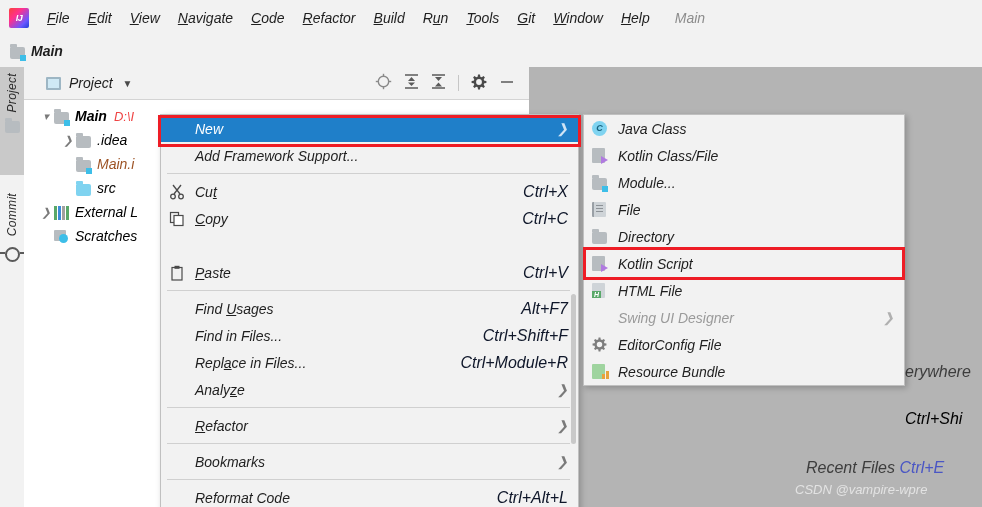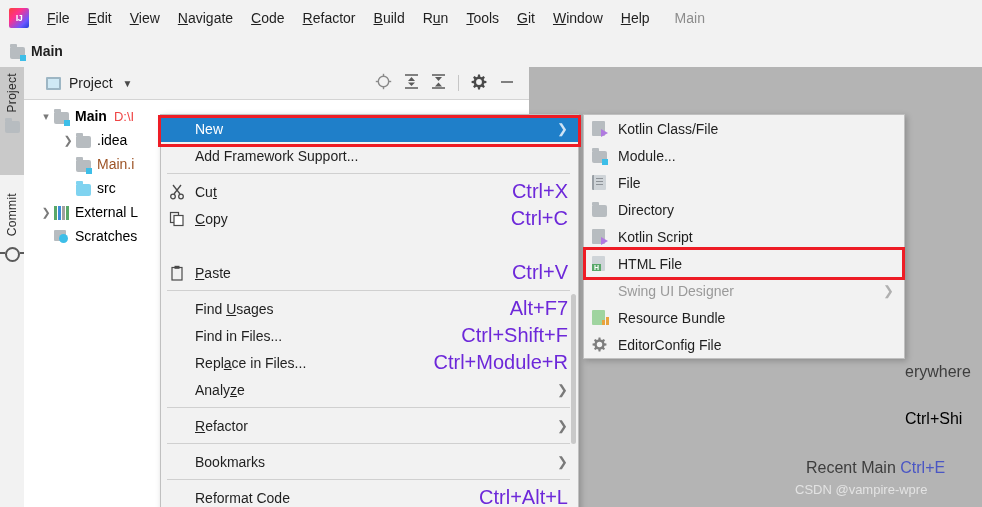--- a/index.html
+++ b/index.html
@@ -4,21 +4,21 @@
 <style>
   html, body {
     margin: 0; padding: 0;
     width: 982px; height: 507px;
     overflow: hidden;
     font-family: "Liberation Sans", sans-serif;
     font-size: 13px;
     color: #1f1f1f;
     background: #f2f2f2;
   }
-  #root { position: relative; width: 810px; height: 507px; }
+  #root { position: relative; width: 810px; height: 507px; font-style: italic; }
 
   
   .menubar {
     position: absolute; left: 0; top: 0; width: 982px; height: 35px;
     background: #f2f2f2;
     border-bottom: 1px solid #dcdcdc;
     display: flex; align-items: center;
   }
   .ij-logo {
     width: 20px; height: 20px; margin-left: 9px; margin-right: 9px;
@@ -115,21 +115,21 @@
     box-shadow: 2px 2px 6px rgba(0,0,0,0.22);
     padding: 0; box-sizing: border-box;
   }
   .mi {
     position: relative; display: flex; align-items: center;
     height: 27px; padding: 0 10px 0 8px; font-size: 14px; white-space: nowrap;
   }
   .mi .mi-icon { width: 20px; height: 16px; margin-right: 6px; flex:none; display:inline-block; }
   .mi .mi-label { color: #1f1f1f; }
   .mi .mi-label u { text-decoration: underline; }
-  .mi .mi-accel { margin-left: auto; color: #6d28d9; font-size: 20px; padding-left: 24px; }
+  .mi .mi-accel { margin-left: auto; color: #0f172a; font-size: 16px; padding-left: 24px; }
   .mi .mi-arrow { margin-left: auto; color: #7a7a7a; font-size: 13px; padding-left: 18px; }
   .mi.selected { background: #1f7fc9; text-align: center; }
   .mi.selected .mi-label { color: #ffffff; }
   .mi.selected .mi-arrow { color: #cfe4f5; }
   .mi.disabled .mi-label { color: #9a9a9a; }
   .mi.disabled .mi-arrow { color: #b0b0b0; }
   .mi-sep { height: 1px; background: #d0d0d0; margin: 4px 6px; }
   .ctx-scroll {
     position: absolute; right: 1px; top: 1px; width: 7px; bottom: 1px; background: #f2f2f2;
   }
@@ -298,21 +298,21 @@
           <span class="ic scratchicon" style="margin-right: 6px;"></span>
           <span class="tree-label">Scratches</span>
         </div>
       </div>
   </div>
 
   <div class="editor-bg"></div>
   <div class="hint-everywhere">erywhere</div>
   <div class="hint-ctrlshift">Ctrl+Shi</div>
   <div class="hint-recent">
-    <span>Recent Main</span>
+    <span>Recent Files</span>
     <span class="kbd">Ctrl+E</span>
   </div>
   <div class="watermark">CSDN @vampire-wpre</div>
 
   <div class="ctxmenu" id="context-menu">
     <div class="ctx-scroll">
       <div class="thumb"></div>
     </div>
   <div class="mi selected">
         <span class="mi-icon">&nbsp;</span>
@@ -389,20 +389,24 @@
       <div class="mi-sep"></div>
       <div class="mi">
         <span class="mi-icon">&nbsp;</span>
         <span class="mi-label">Reformat Code</span>
         <span class="mi-accel">Ctrl+Alt+L</span>
       </div>
     </div>
 
   <div class="submenu" id="new-submenu">
       <div class="mi">
+        <span class="mi-icon"><span class="ic circ-c"></span></span>
+        <span class="mi-label">Java Class</span>
+      </div>
+      <div class="mi">
         <span class="mi-icon"><span class="ic kfile"></span></span>
         <span class="mi-label">Kotlin Class/File</span>
       </div>
       <div class="mi">
         <span class="mi-icon"><span class="ic folder-mod"></span></span>
         <span class="mi-label">Module...</span>
       </div>
       <div class="mi">
         <span class="mi-icon"><span class="ic docfile"></span></span>
         <span class="mi-label">File</span>
@@ -416,29 +420,29 @@
         <span class="mi-label">Kotlin Script</span>
       </div>
       <div class="mi">
         <span class="mi-icon"><span class="ic htmlfile"></span></span>
         <span class="mi-label">HTML File</span>
       </div>
       <div class="mi disabled">
         <span class="mi-icon">&nbsp;</span>
         <span class="mi-label">Swing UI Designer</span>
         <span class="mi-arrow">❯</span>
-      </div>
-      <div class="mi">
-        <span class="mi-icon"><span class="ic resbundle"></span></span>
-        <span class="mi-label">Resource Bundle</span>
       </div>
       <div class="mi">
         <span class="mi-icon"><svg width="15" height="15" viewBox="0 0 16 16">
             <path d="M8 5.1A2.9 2.9 0 1 0 8 10.9 2.9 2.9 0 1 0 8 5.1z M7 0.6h2l0.3 2.1 1.5 0.6 1.7-1.2 1.4 1.4-1.2 1.7 0.6 1.5 2.1 0.3v2l-2.1 0.3-0.6 1.5 1.2 1.7-1.4 1.4-1.7-1.2-1.5 0.6L9 15.4H7l-0.3-2.1-1.5-0.6-1.7 1.2-1.4-1.4 1.2-1.7-0.6-1.5L0.6 9V7l2.1-0.3 0.6-1.5L2.1 3.5l1.4-1.4 1.7 1.2 1.5-0.6z" fill="#7d7d7d" fill-rule="evenodd"></path>
           </svg></span>
         <span class="mi-label">EditorConfig File</span>
       </div>
+      <div class="mi">
+        <span class="mi-icon"><span class="ic resbundle"></span></span>
+        <span class="mi-label">Resource Bundle</span>
+      </div>
     </div>
 
   <div class="redbox" id="redbox-new"></div>
   <div class="redbox" id="redbox-directory"></div>
 
 </div>
 
 </body></html>

